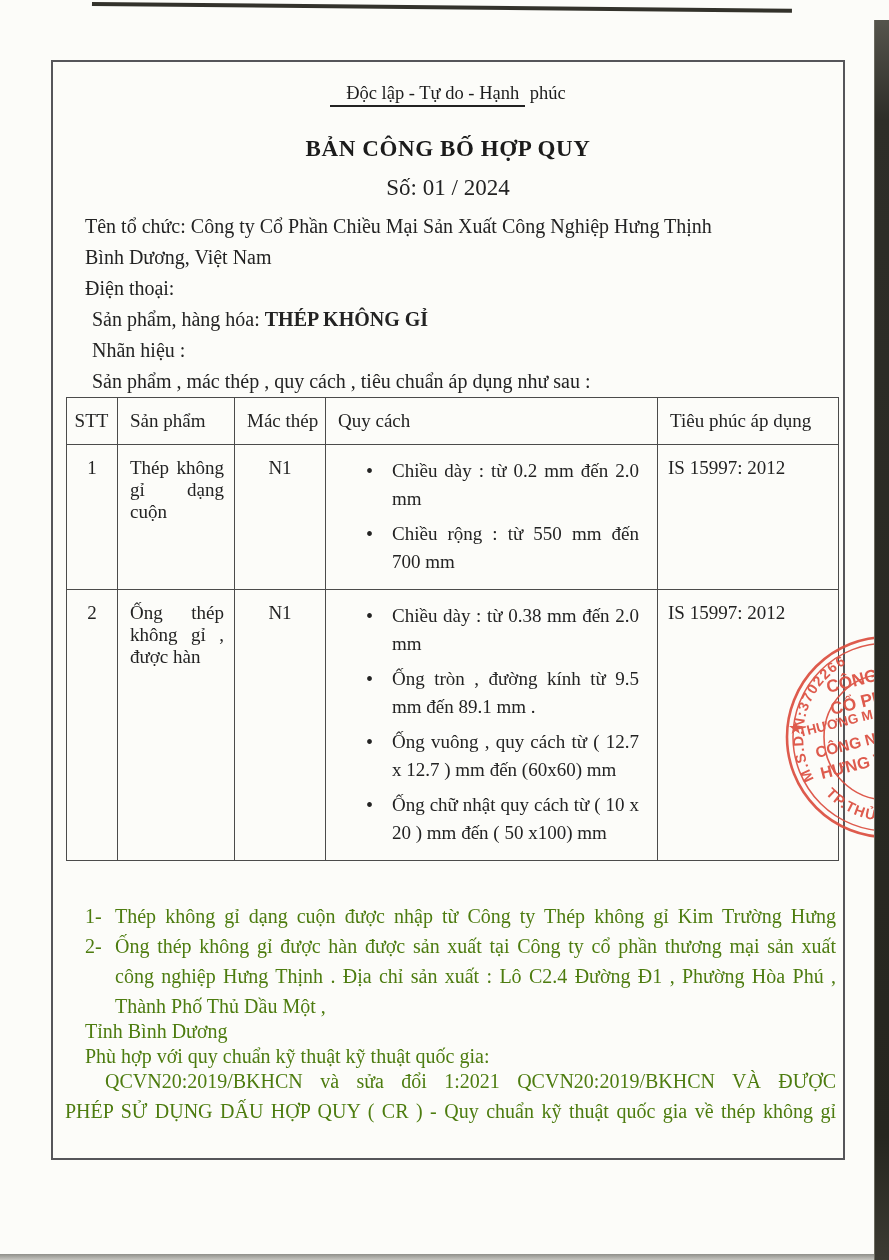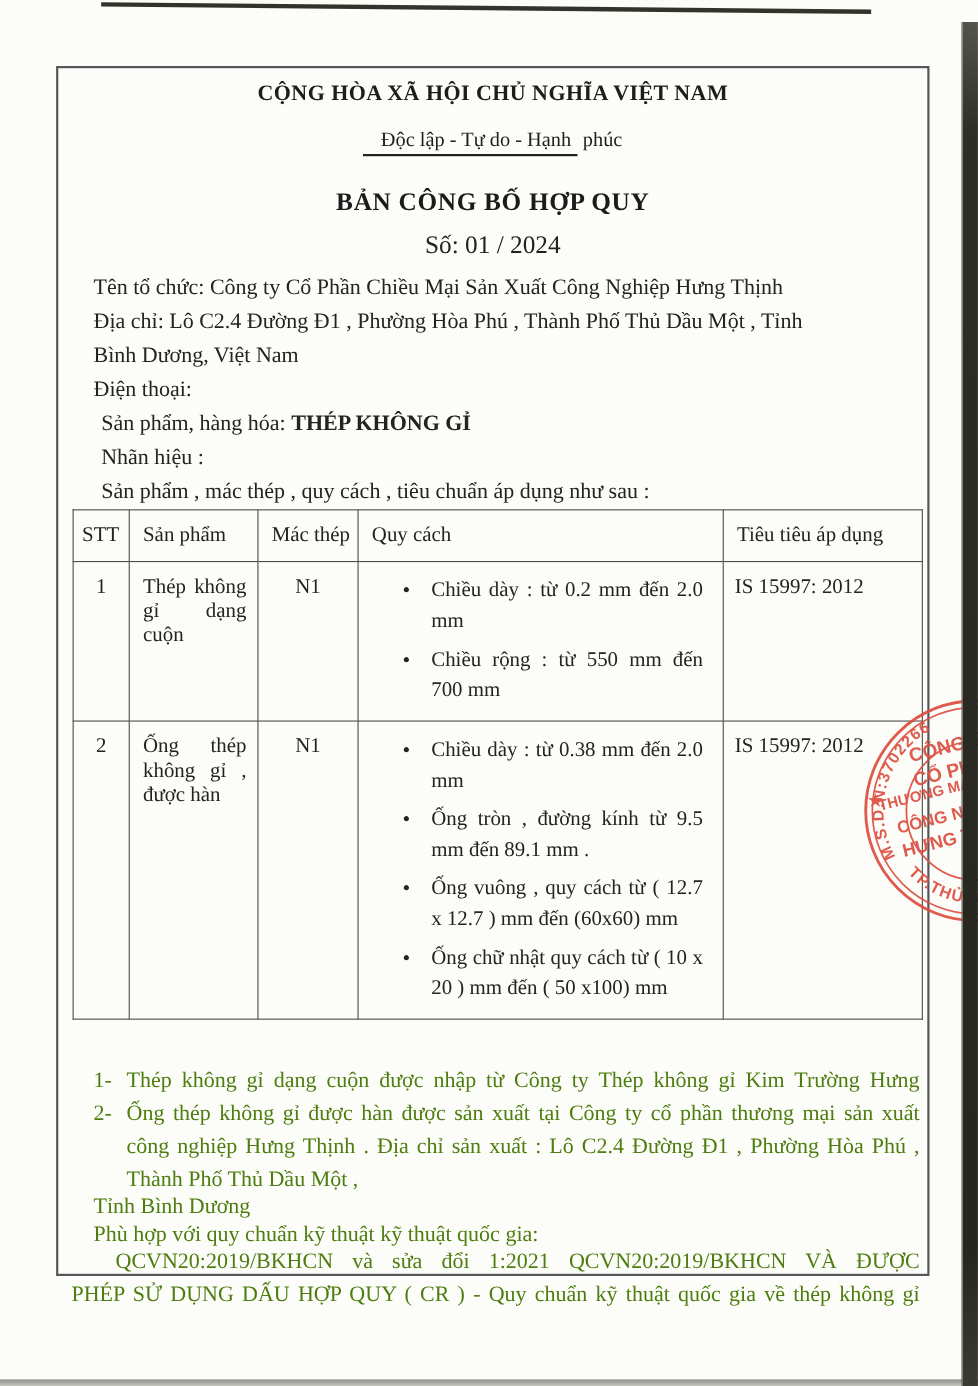--- a/index.html
+++ b/index.html
@@ -61,29 +61,27 @@
 </style>
 </head>
 <body>
 
 <div class="scan-top"></div>
 <div class="scan-right"></div>
 <div class="scan-bottom"></div>
 
 <div class="frame">
 
-  <div class="nat-title">CỘNG HÒA XÃ HỘI CHỦ NGHĨA VIỆT NAM</div>
   <div class="motto"><span class="ul">Độc lập - Tự do - Hạnh</span><span> phúc</span></div>
 
   <div class="doc-title">BẢN CÔNG BỐ HỢP QUY</div>
   <div class="doc-number">Số: 01 / 2024</div>
 
   <div class="info">
     <div class="ln">Tên tổ chức: Công ty Cổ Phần Chiều Mại Sản Xuất Công Nghiệp Hưng Thịnh</div>
-    <div class="ln">Địa chỉ: Lô C2.4 Đường Đ1 , Phường Hòa Phú , Thành Phố Thủ Dầu Một , Tỉnh</div>
     <div class="ln">Bình Dương, Việt Nam</div>
     <div class="ln">Điện thoại:</div>
     <div class="ln ind"><span>Sản phẩm, hàng hóa: </span><span class="bold">THÉP KHÔNG GỈ</span></div>
     <div class="ln ind">Nhãn hiệu :</div>
     <div class="ln ind">Sản phẩm , mác thép , quy cách , tiêu chuẩn áp dụng như sau :</div>
   </div>
 
   <table class="prod">
     <colgroup>
       <col style="width:51px">
@@ -91,21 +89,21 @@
         <col style="width:91px">
         <col style="width:332px">
         <col style="width:181px">
     </colgroup>
     <tbody>
         <tr>
       <th class="c">STT</th>
       <th>Sản phẩm</th>
       <th>Mác thép</th>
       <th>Quy cách</th>
-      <th>Tiêu tiêu áp dụng</th>
+      <th>Tiêu phúc áp dụng</th>
     </tr>
     <tr class="r1">
       <td class="stt">1</td>
       <td class="prodname">Thép không gỉ dạng cuộn</td>
       <td class="grade">N1</td>
       <td class="specs">
         <div class="spec-item">Chiều dày : từ 0.2 mm đến 2.0 mm</div>
         <div class="spec-item">Chiều rộng : từ 550 mm đến 700 mm</div>
       </td>
       <td class="std">IS 15997: 2012</td>

